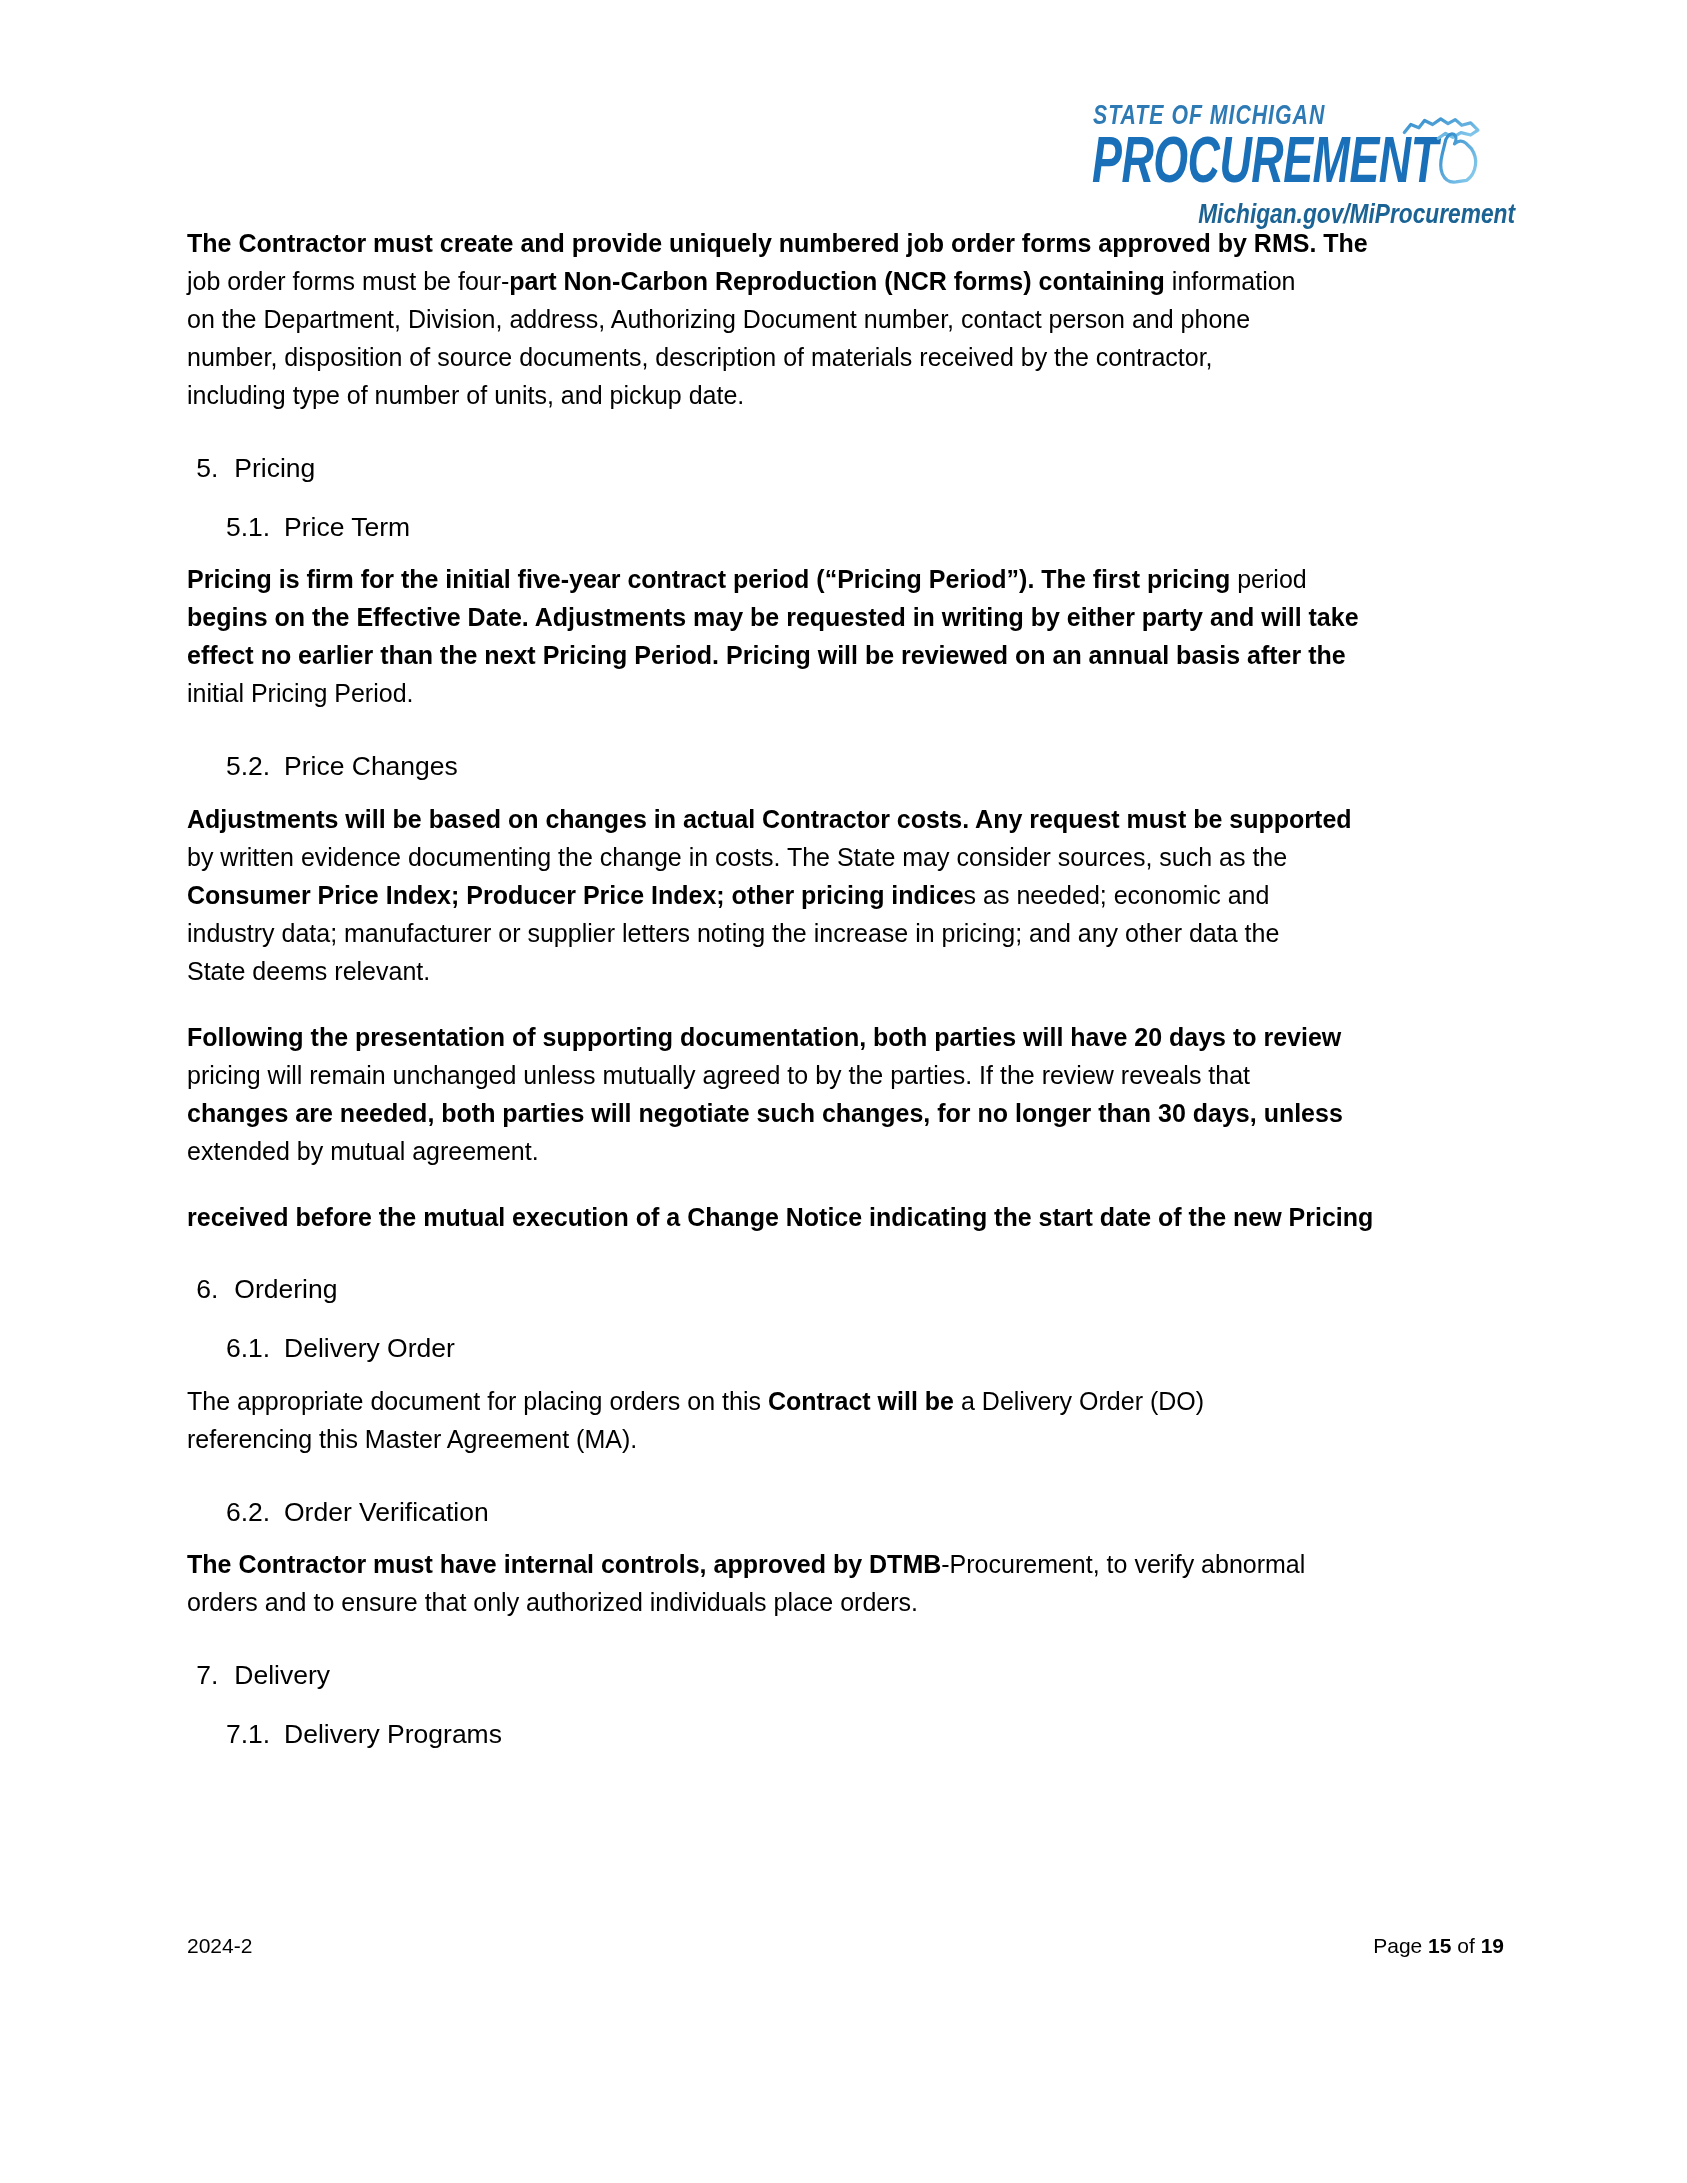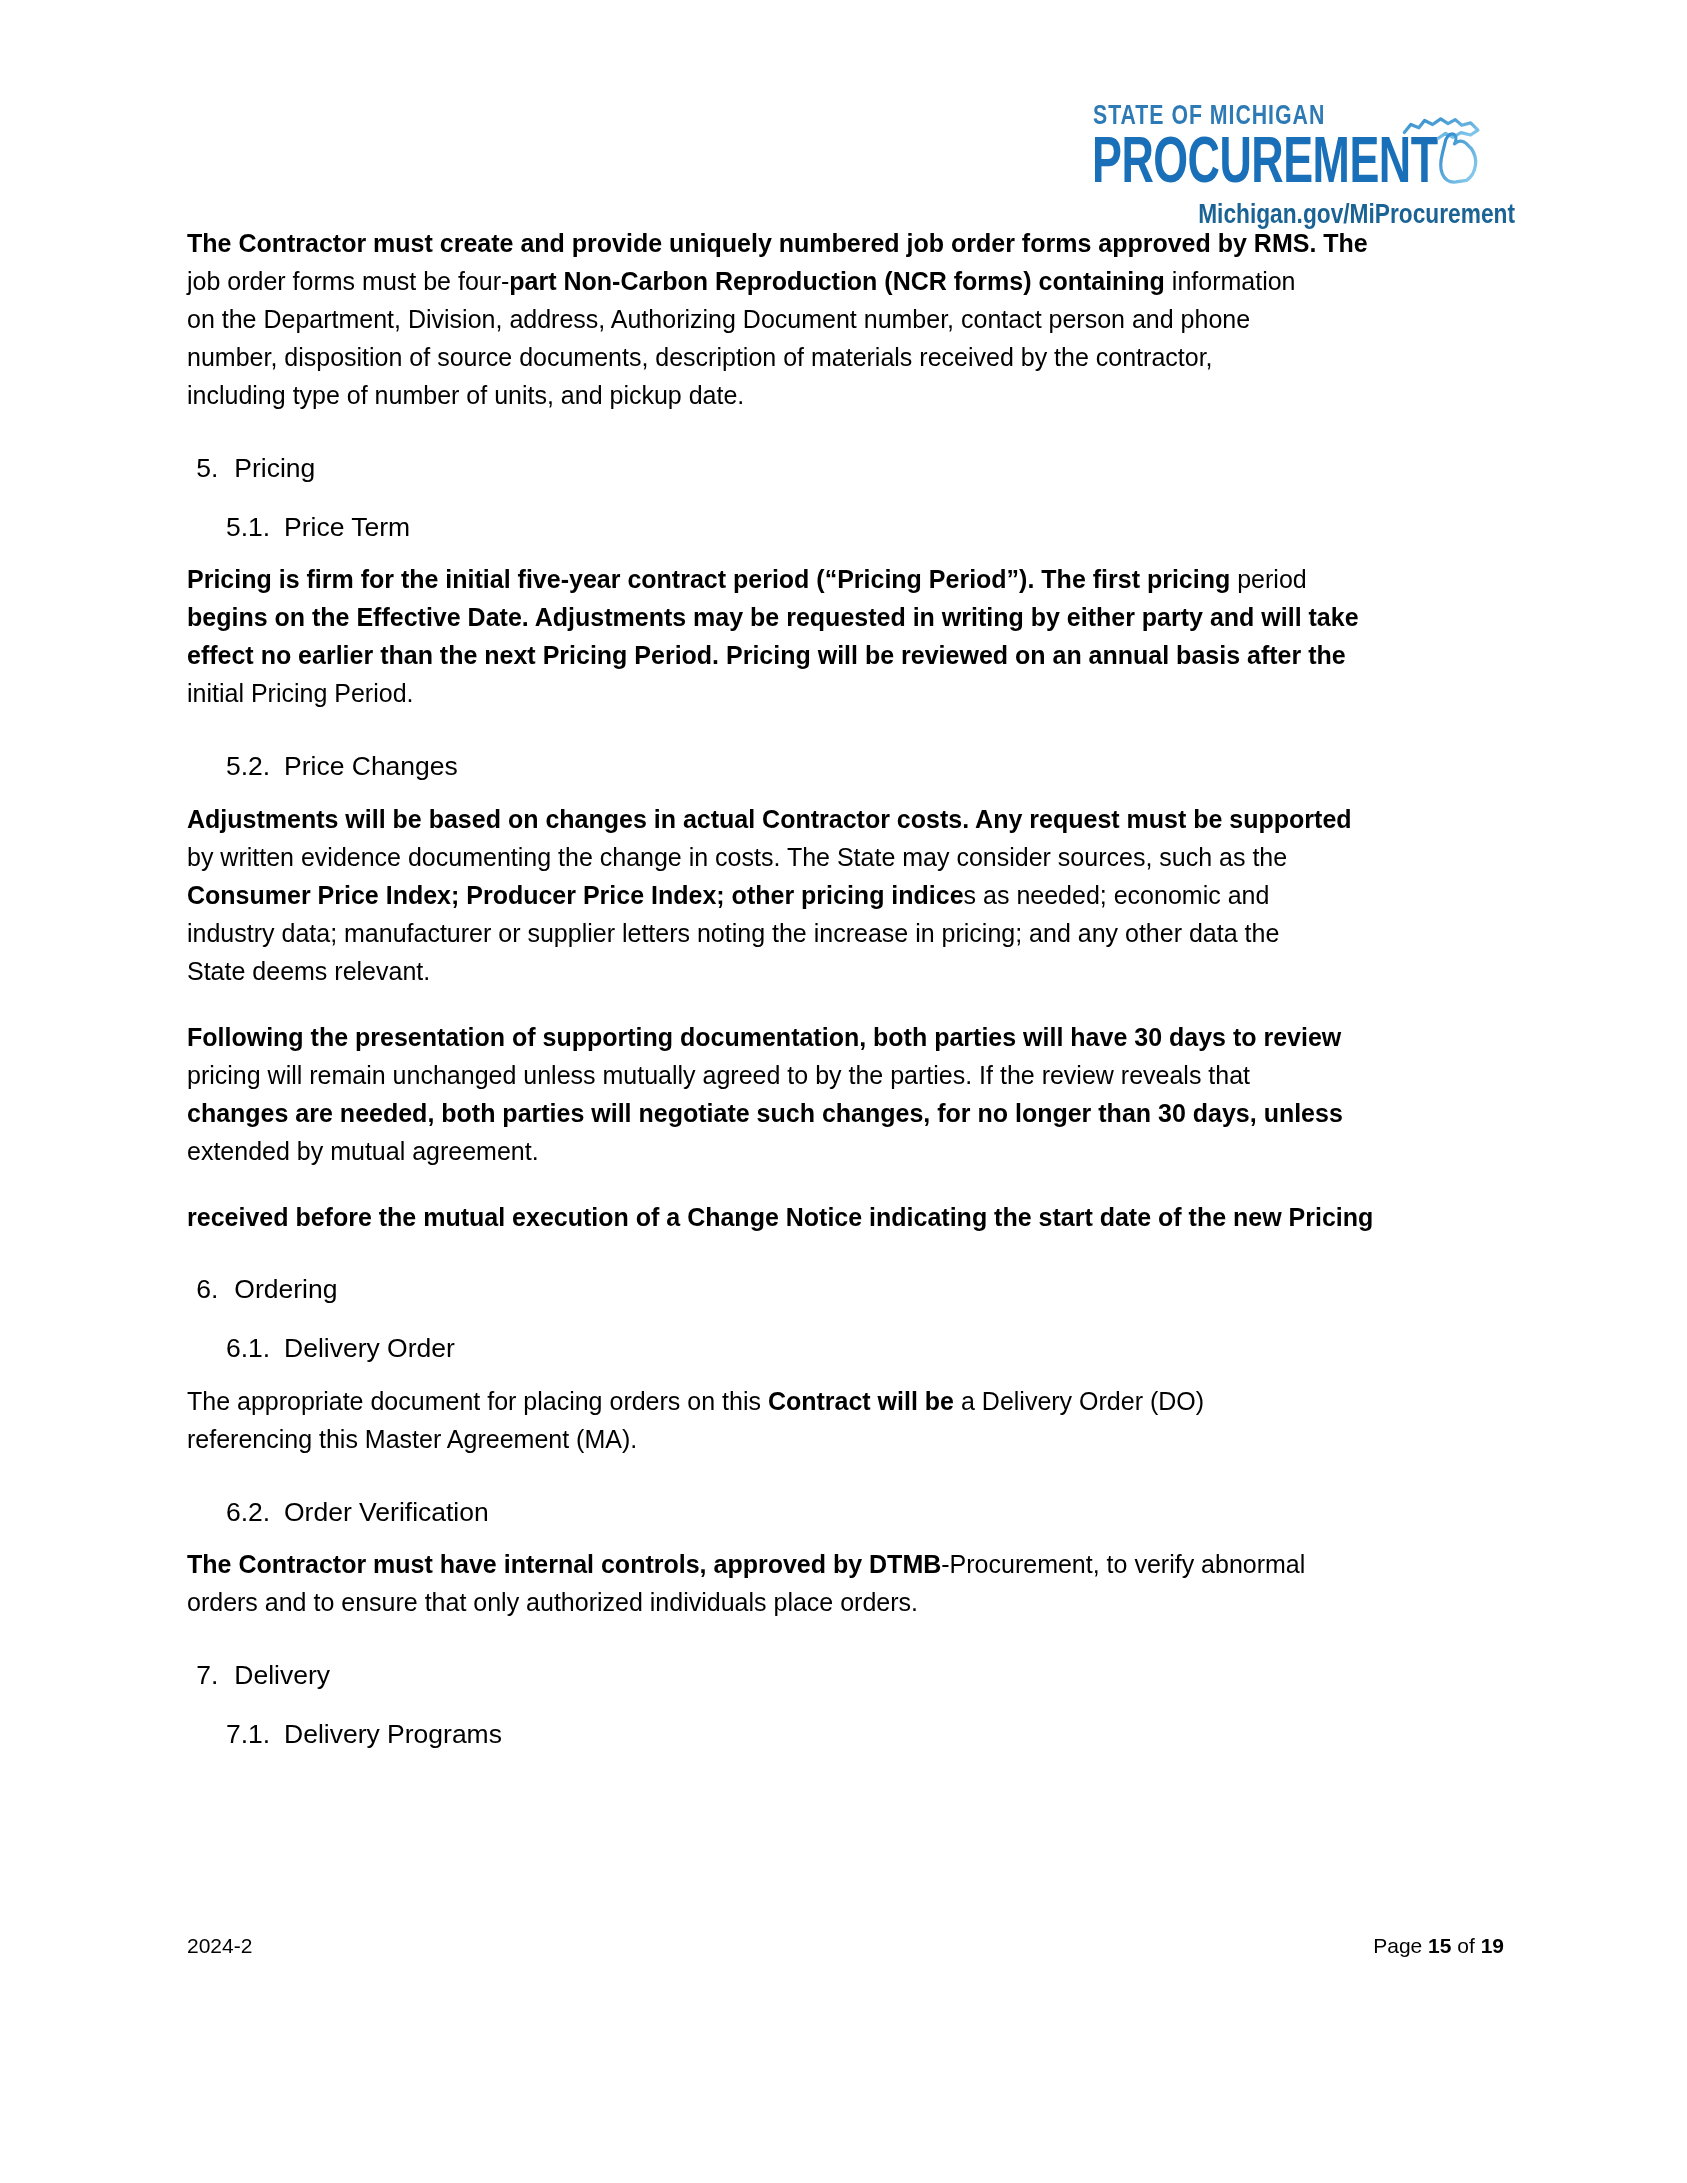--- a/index.html
+++ b/index.html
@@ -2,21 +2,21 @@
 <html style="font-size:10.6px"><head>
 <meta charset="utf-8">
 <style>
   html,body { margin:0; padding:0; background:#e8e8e8; }
   .page {
     position:relative; width:1687px; height:2183px; background:#ffffff;
     font-family:"Liberation Sans", sans-serif; color:#000; overflow:hidden;
   }
 
   
-  .logo { position:absolute; left:1092px; top:98px; width:423px; height:132px; }
+  .logo { position:absolute; left:1092px; top:98px; width:423px; height:132px;font-style:italic; }
   .logo-line1 {
     position:absolute; top:0; left:1.3px; font-size:28.4px; font-weight:600;
     color:#2e7ab5; letter-spacing:1.3px; transform:scaleX(0.75); transform-origin:0 0;
     white-space:nowrap;
   }
   .logo-line2 {
     position:absolute; top:25px; left:0; font-size:64px; font-weight:800;
     color:#1a70b8; letter-spacing:-0.7px; transform:scaleX(0.70); transform-origin:0 0;
     white-space:nowrap;
   }
@@ -88,21 +88,21 @@
       </div>
       <div class="heading lvl2"><span class="hnum">5.2.</span><span>Price Changes</span></div>
       <div class="paragraph">
         <div class="tline"><span class="b">Adjustments will be based on changes in actual Contractor costs. Any request must be supported</span></div>
         <div class="tline"><span>by written evidence documenting the change in costs. The State may consider sources, such as the</span></div>
         <div class="tline"><span class="b">Consumer Price Index; Producer Price Index; other pricing indice</span><span>s as needed; economic and</span></div>
         <div class="tline"><span>industry data; manufacturer or supplier letters noting the increase in pricing; and any other data the</span></div>
         <div class="tline"><span>State deems relevant.</span></div>
       </div>
       <div class="paragraph">
-        <div class="tline"><span class="b">Following the presentation of supporting documentation, both parties will have 30 days to review</span></div>
+        <div class="tline"><span class="b">Following the presentation of supporting documentation, both parties will have 20 days to review</span></div>
         <div class="tline"><span>pricing will remain unchanged unless mutually agreed to by the parties. If the review reveals that</span></div>
         <div class="tline"><span class="b">changes are needed, both parties will negotiate such changes, for no longer than 30 days, unless</span></div>
         <div class="tline"><span>extended by mutual agreement.</span></div>
       </div>
       <div class="paragraph">
         <div class="tline"><span class="b">received before the mutual execution of a Change Notice indicating the start date of the new Pricing</span></div>
       </div>
       <div class="heading lvl1"><span class="hnum">6.</span><span>Ordering</span></div>
       <div class="heading lvl2"><span class="hnum">6.1.</span><span>Delivery Order</span></div>
       <div class="paragraph">

